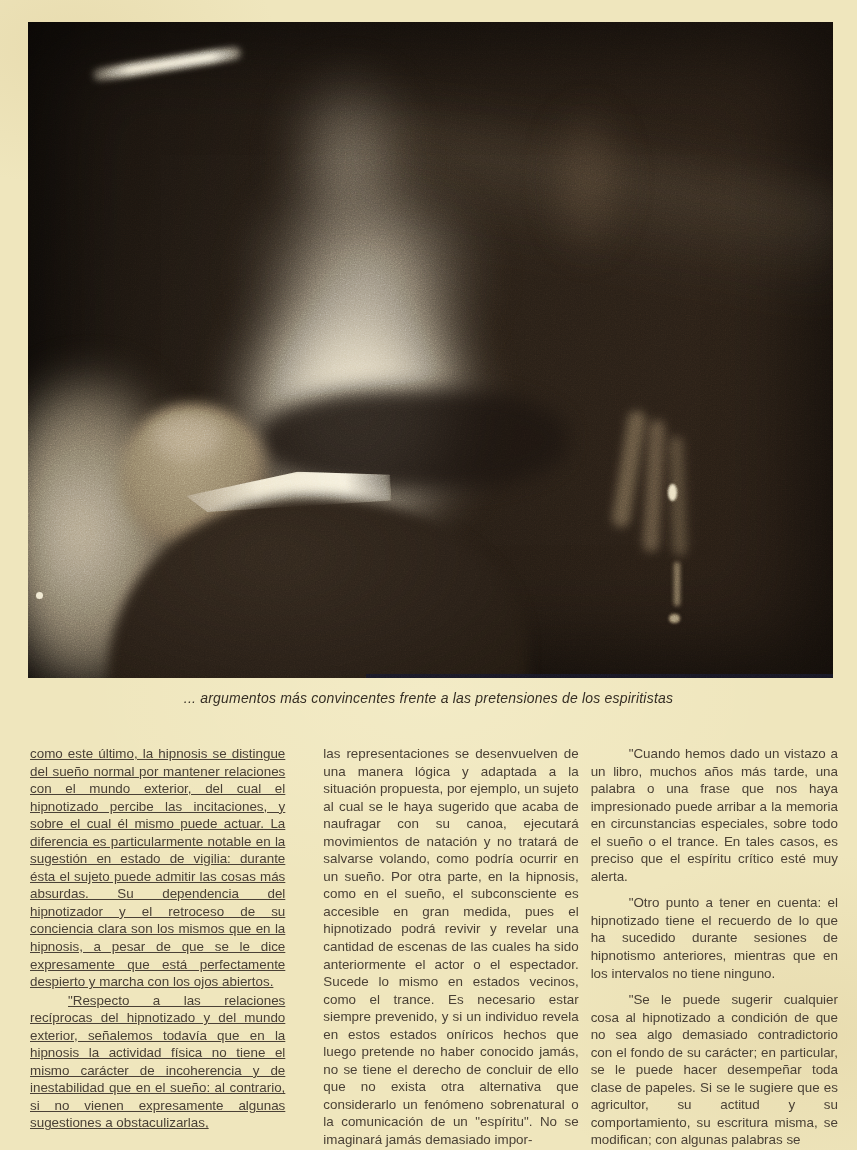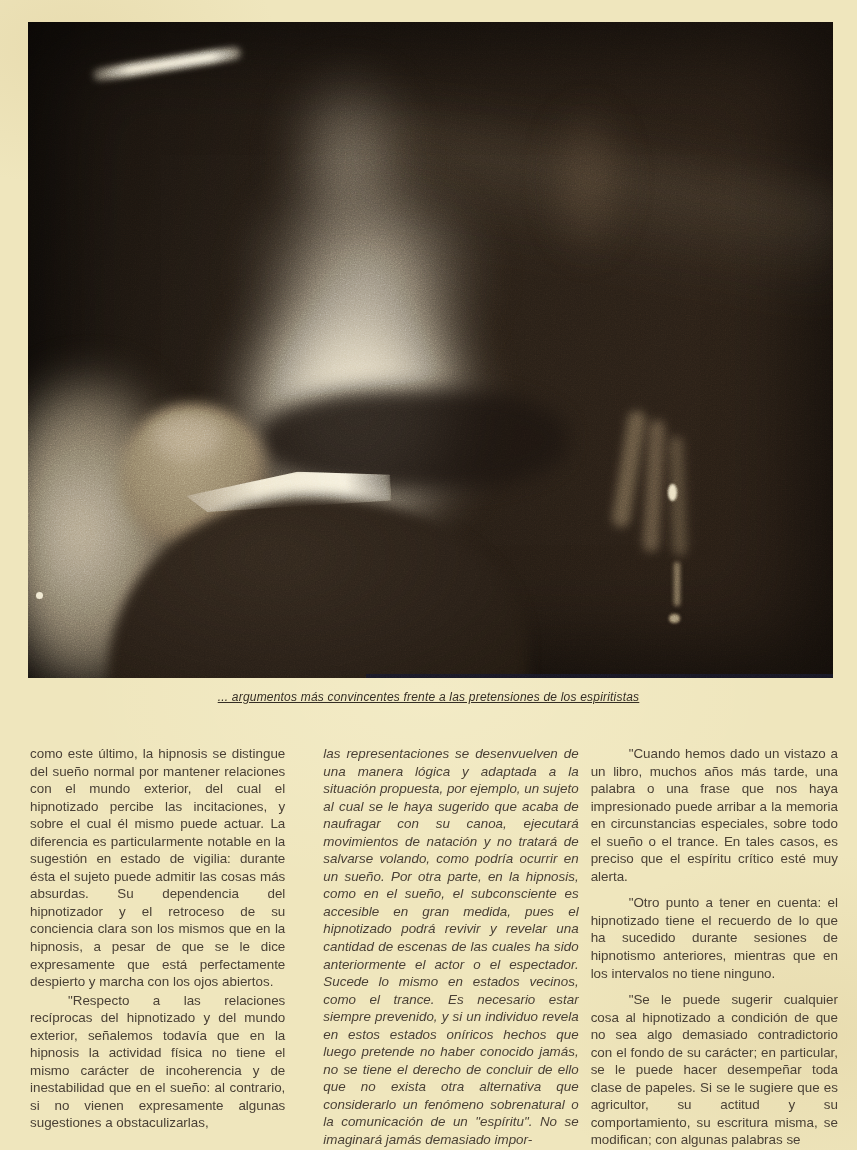--- a/index.html
+++ b/index.html
@@ -95,33 +95,32 @@
     background:rgba(220,200,160,0.7); filter:blur(1.5px); }
   .white-speck { left:8px; top:570px; width:7px; height:7px; border-radius:50%;
     background:#f0e8cf; filter:blur(0.5px); }
   .photo-bottom-line { left:42%; bottom:0; width:58%; height:4px; background:#181828; opacity:.85; }
 
   .grain { position:absolute; inset:0; width:100%; height:100%; opacity:.5; mix-blend-mode:overlay; pointer-events:none; }
 
   
   .caption {
     position:absolute; left:0; top:690px; width:100%;
-    text-align:center; font-style:italic; font-size:12px; letter-spacing:0.2px;
+    text-align:center; font-style:italic; font-size:14px; letter-spacing:0.2px;
     color:#352e24;
-    text-decoration:underline;
   }
 
   
   .article {
     position:absolute; left:30px; top:745px; width:808px; height:405px;
     display:flex; overflow:hidden;
   }
   .col { text-align:justify; color:#4a4136; font-size:13.4px; line-height:17.55px; }
-  .col-1 { width:258px; margin-right:38px; }
-  .col-2 { width:258px; margin-right:12px;font-style:italic; }
+  .col-1 { width:258px; margin-right:38px;text-decoration:underline; }
+  .col-2 { width:258px; margin-right:12px; }
   .col-3 { width:250px; }
   .col p.indent { text-indent:38px; }
   .col-1 p + p { margin-top:1px; }
   .col-3 p + p { margin-top:9px; }
 </style>
 </head>
 <body>
 
 <div class="photo">
   <div class="diag-light-band"></div>

